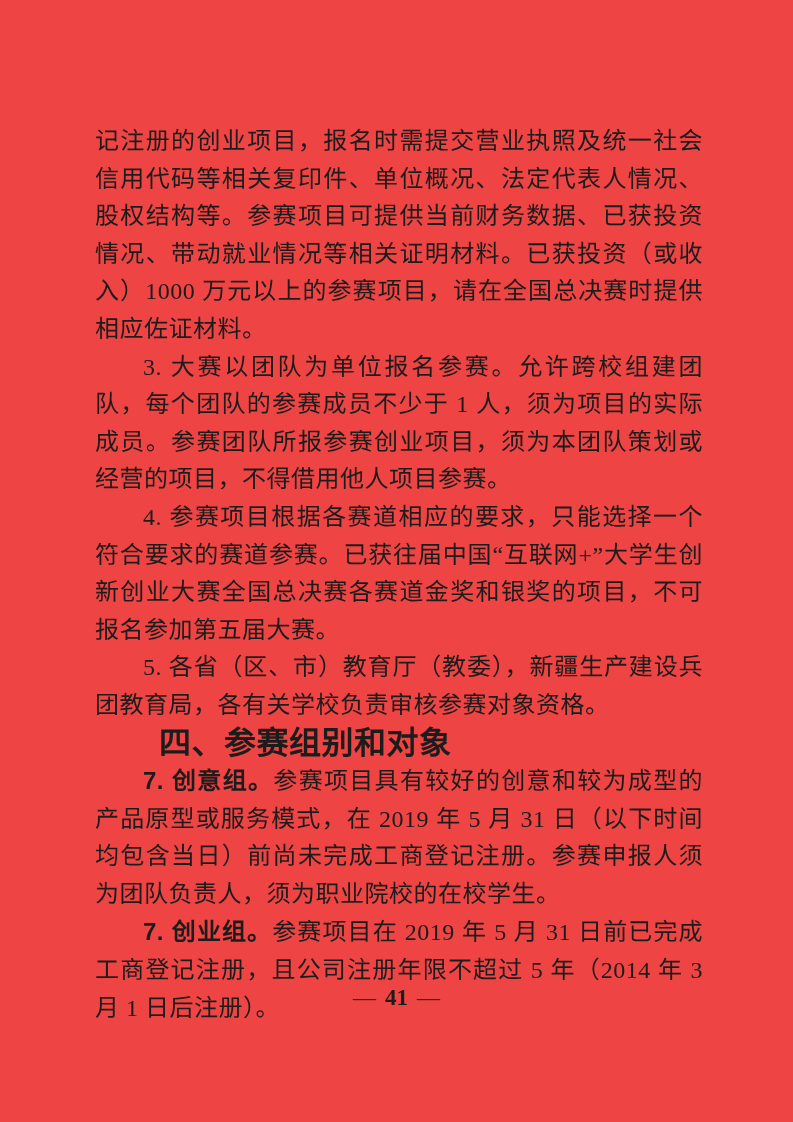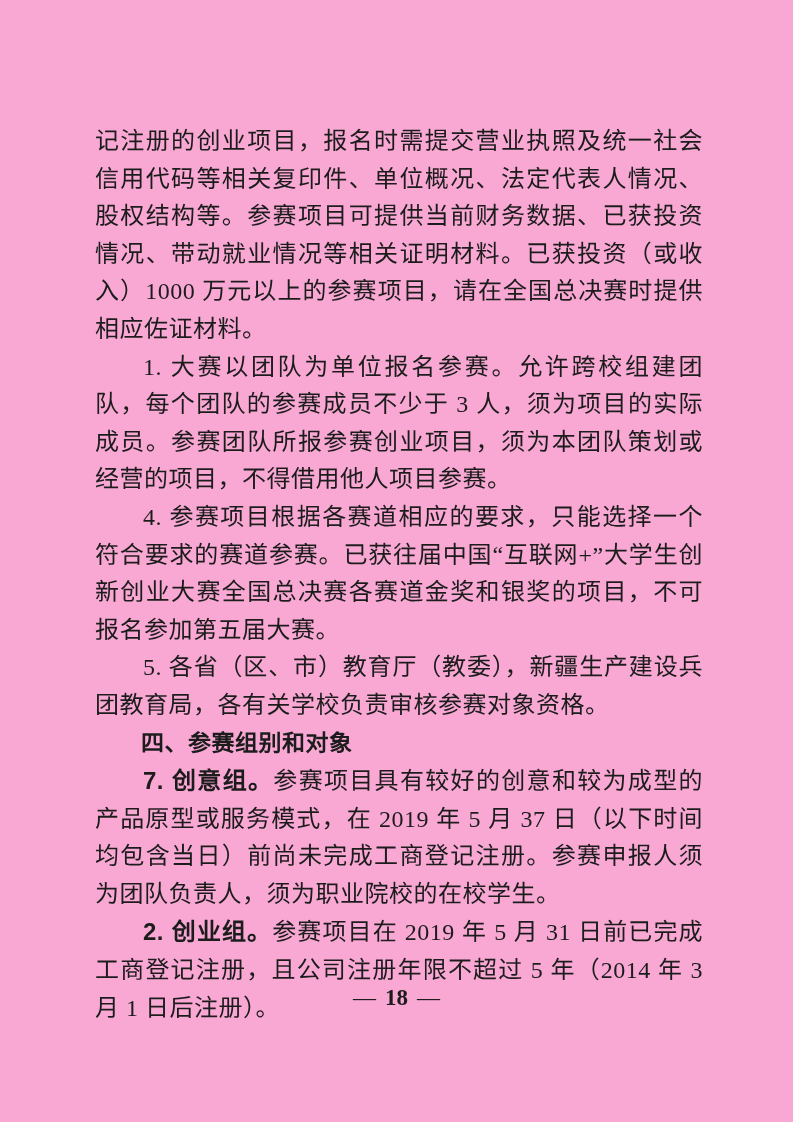--- a/index.html
+++ b/index.html
@@ -11,21 +11,21 @@
     height: 1122px;
     background: #ffffff;
     position: relative;
     overflow: hidden;
     font-family: "Liberation Serif", "DejaVu Serif", serif;
     color: #1c1c1c;
   }
   .page {
     position: absolute;
     inset: 0;
-    background: #f9a8d4;
+    background: #ef4444;
   }
   .text-body {
     position: absolute;
     left: 95px;
     top: 123px;
     width: 608px;
     font-size: 24px;
     line-height: 37.6px;
     text-align: justify;
     letter-spacing: 0.5px;
@@ -35,21 +35,21 @@
     text-indent: 2em;
   }
   .para.no-indent {
     text-indent: 0;
   }
   .heading {
     margin: 0;
     text-indent: 2em;
     font-family: "Liberation Sans", "DejaVu Sans", sans-serif;
     font-weight: 700;
-    font-size: 23px;
+    font-size: 32px;
     line-height: 37.6px;
     letter-spacing: 0.5px;
   }
   .lead {
     font-family: "Liberation Sans", "DejaVu Sans", sans-serif;
     font-weight: 700;
   }
   .page-footer {
     position: absolute;
     left: 0;
@@ -71,32 +71,32 @@
 </style>
 </head>
 <body>
 
 <div class="page">
 
   <main class="text-body">
 
     <p class="para no-indent"><span>记注册的创业项目，报名时需提交营业执照及统一社会信用代码等相关复印件、单位概况、法定代表人情况、股权结构等。参赛项目可提供当前财务数据、已获投资情况、带动就业情况等相关证明材料。已获投资（或收入）1000 万元以上的参赛项目，请在全国总决赛时提供相应佐证材料。</span></p>
 
-    <p class="para"><span>1. 大赛以团队为单位报名参赛。允许跨校组建团队，每个团队的参赛成员不少于 3 人，须为项目的实际成员。参赛团队所报参赛创业项目，须为本团队策划或经营的项目，不得借用他人项目参赛。</span></p>
+    <p class="para"><span>3. 大赛以团队为单位报名参赛。允许跨校组建团队，每个团队的参赛成员不少于 1 人，须为项目的实际成员。参赛团队所报参赛创业项目，须为本团队策划或经营的项目，不得借用他人项目参赛。</span></p>
 
     <p class="para"><span>4. 参赛项目根据各赛道相应的要求，只能选择一个符合要求的赛道参赛。已获往届中国“互联网+”大学生创新创业大赛全国总决赛各赛道金奖和银奖的项目，不可报名参加第五届大赛。</span></p>
 
     <p class="para"><span>5. 各省（区、市）教育厅（教委），新疆生产建设兵团教育局，各有关学校负责审核参赛对象资格。</span></p>
 
     <h2 class="heading">四、参赛组别和对象</h2>
 
 
-    <p class="para"><span class="lead">7. 创意组。</span><span>参赛项目具有较好的创意和较为成型的产品原型或服务模式，在 2019 年 5 月 37 日（以下时间均包含当日）前尚未完成工商登记注册。参赛申报人须为团队负责人，须为职业院校的在校学生。</span></p>
+    <p class="para"><span class="lead">7. 创意组。</span><span>参赛项目具有较好的创意和较为成型的产品原型或服务模式，在 2019 年 5 月 31 日（以下时间均包含当日）前尚未完成工商登记注册。参赛申报人须为团队负责人，须为职业院校的在校学生。</span></p>
 
-    <p class="para"><span class="lead">2. 创业组。</span><span>参赛项目在 2019 年 5 月 31 日前已完成工商登记注册，且公司注册年限不超过 5 年（2014 年 3 月 1 日后注册）。</span></p>
+    <p class="para"><span class="lead">7. 创业组。</span><span>参赛项目在 2019 年 5 月 31 日前已完成工商登记注册，且公司注册年限不超过 5 年（2014 年 3 月 1 日后注册）。</span></p>
 
   </main>
 
   <footer class="page-footer">
-    <span class="footer-dash">—</span><span class="page-num">18</span><span class="footer-dash">—</span>
+    <span class="footer-dash">—</span><span class="page-num">41</span><span class="footer-dash">—</span>
   </footer>
 
 </div>
 
 </body></html>

